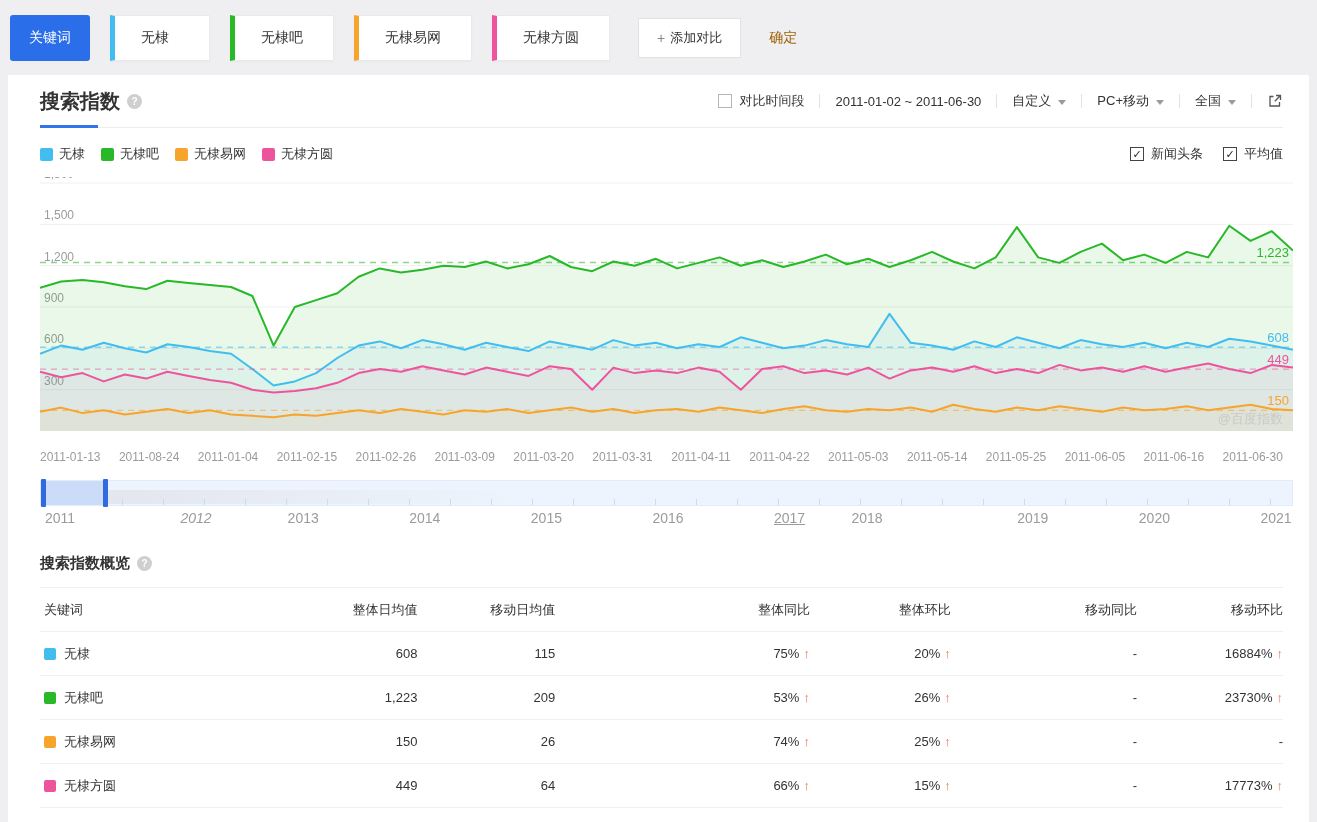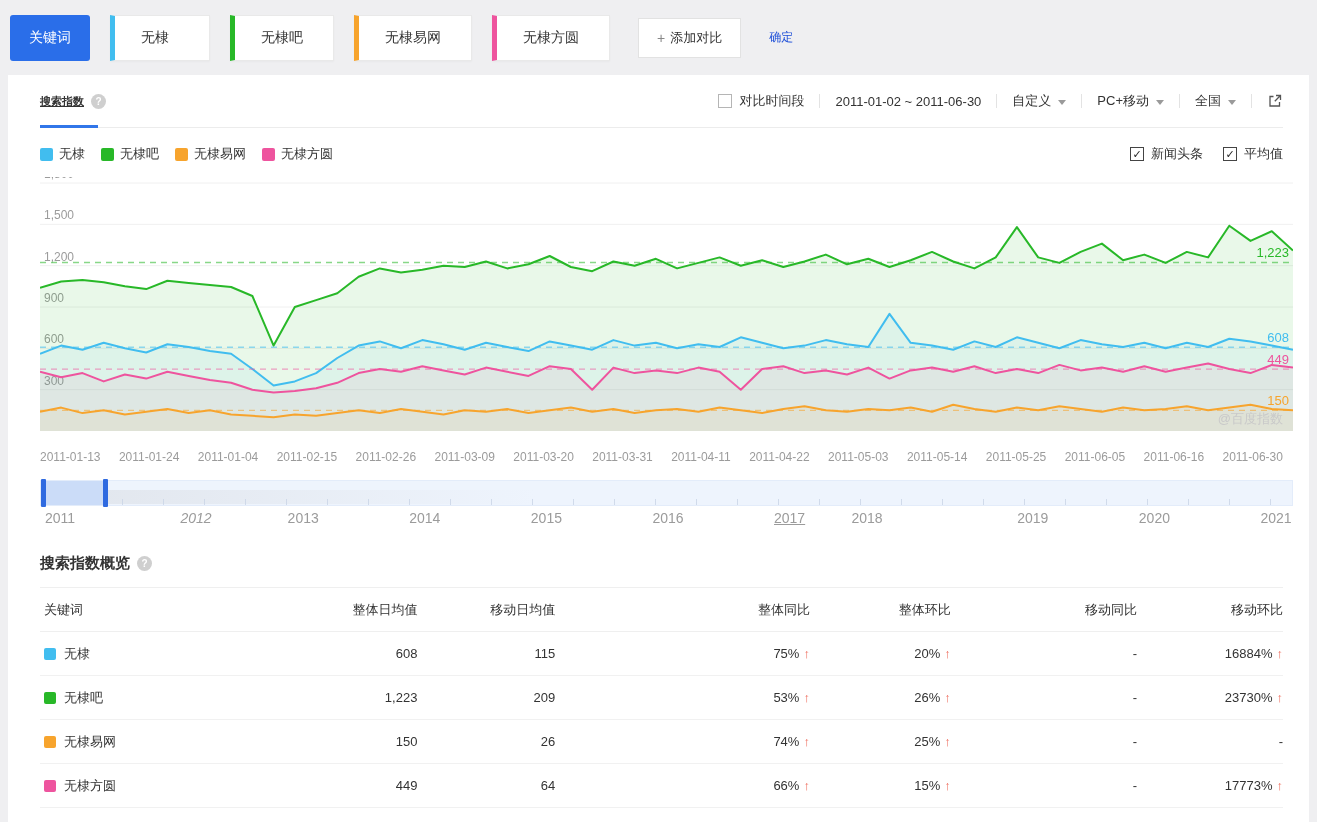--- a/index.html
+++ b/index.html
@@ -9,28 +9,28 @@
   
   .topbar { height:75px; display:flex; align-items:center; padding:0 0 0 10px; }
   .kw-btn { height:46px; padding:0 19px; background:#2a6ee9; color:#fff; font-size:14px;
     border:none; border-radius:3px; display:flex; align-items:center; cursor:pointer; }
   .kw-tab { height:46px; margin-left:20px; background:#fff; border:1px solid #e9e9e9;
     border-left-width:5px; border-left-style:solid; display:flex; align-items:center;
     padding:0 30px 0 26px; font-size:14px; min-width:100px; box-shadow:0 1px 2px rgba(0,0,0,.03); cursor:pointer; }
   .add-btn { height:40px; margin-left:28px; background:#fff; border:1px solid #e2e2e2;
     display:flex; align-items:center; padding:0 18px; font-size:13px; color:#333; cursor:pointer; }
   .add-btn .plus { color:#888; margin-right:5px; font-size:14px; }
-  .confirm { margin-left:28px; color:#1d4ed8; font-size:12px; cursor:pointer; }
+  .confirm { margin-left:28px; color:#a16207; font-size:14px; cursor:pointer; }
 
   
   .card { margin:0 8px; background:#fff; height:760px; padding:0 26px 0 32px; }
 
   .panel-head { height:53px; display:flex; align-items:center; border-bottom:1px solid #ececec; }
   .panel-title-wrap { position:relative; height:100%; display:flex; align-items:center; }
-  .panel-title { font-size:11px; font-weight:bold;text-decoration:underline; }
+  .panel-title { font-size:20px; font-weight:bold; }
   .panel-title-wrap .underline { position:absolute; bottom:-1px; left:0; width:58px; height:3px; background:#3176e9; }
   .help { width:15px; height:15px; border-radius:50%; background:#cfcfcf; color:#fff; font-size:10px;
     font-weight:bold; display:inline-flex; align-items:center; justify-content:center; margin-left:7px; }
   .head-right { margin-left:auto; display:flex; align-items:center; font-size:13px; color:#333; }
   .vdiv { width:1px; height:14px; background:#e3e3e3; margin:0 15px; }
   .caret { width:0; height:0; border-left:4px solid transparent; border-right:4px solid transparent;
     border-top:5px solid #9a9a9a; display:inline-block; margin-left:7px; }
   .cb { display:inline-flex; align-items:center; cursor:pointer; }
   .cb-box { width:14px; height:14px; border:1px solid #b5b5b5; background:#fff; margin-right:7px;
     display:inline-flex; align-items:center; justify-content:center; font-size:11px; line-height:1; }
@@ -190,21 +190,21 @@
         <line x1="0" y1="170.2311111111111" x2="1253" y2="170.2311111111111" stroke="#41bdef" stroke-width="1.4" stroke-dasharray="6 5" opacity="0.55"></line>
         <text x="1249" y="165.2311111111111" font-size="13" fill="#41bdef" text-anchor="end">608</text>
         <line x1="0" y1="192.13777777777779" x2="1253" y2="192.13777777777779" stroke="#ee549e" stroke-width="1.4" stroke-dasharray="6 5" opacity="0.55"></line>
         <text x="1249" y="187.13777777777779" font-size="13" fill="#ee549e" text-anchor="end">449</text>
         <line x1="0" y1="233.33333333333334" x2="1253" y2="233.33333333333334" stroke="#f7a42d" stroke-width="1.4" stroke-dasharray="6 5" opacity="0.55"></line>
         <text x="1249" y="228.33333333333334" font-size="13" fill="#f7a42d" text-anchor="end">150</text>
         <text x="1243" y="246" font-size="13" fill="#c9c9c9" text-anchor="end">@百度指数</text>
       </svg>
     <div class="x-labels">
         <span>2011-01-13</span>
-        <span>2011-01-24</span>
+        <span>2011-08-24</span>
         <span>2011-01-04</span>
         <span>2011-02-15</span>
         <span>2011-02-26</span>
         <span>2011-03-09</span>
         <span>2011-03-20</span>
         <span>2011-03-31</span>
         <span>2011-04-11</span>
         <span>2011-04-22</span>
         <span>2011-05-03</span>
         <span>2011-05-14</span>

